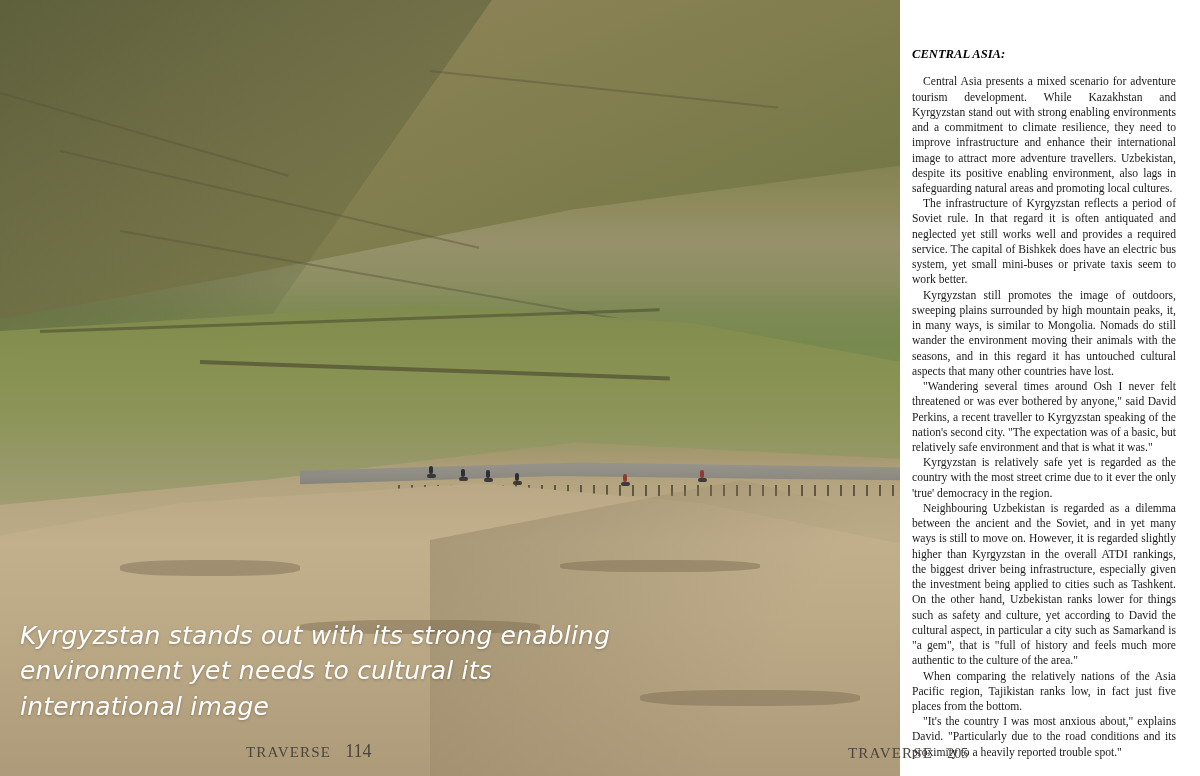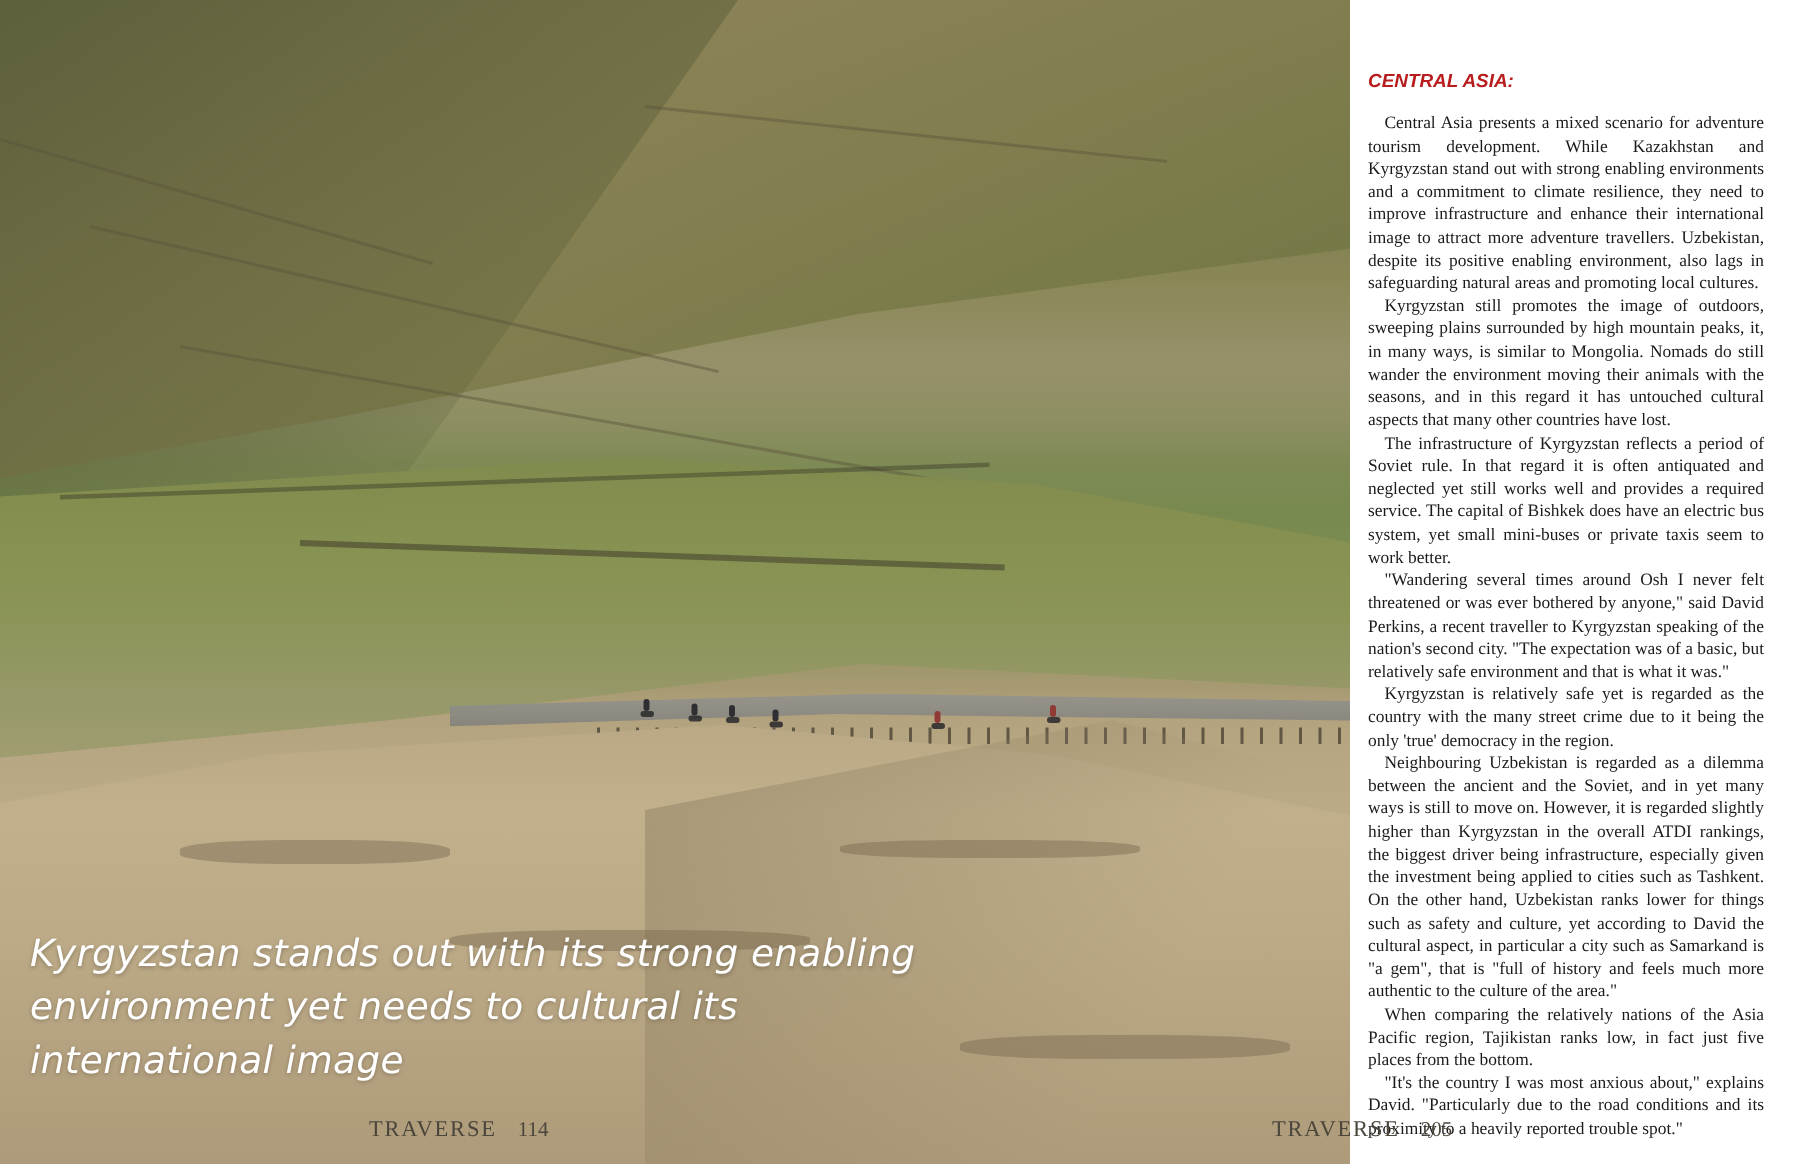--- a/index.html
+++ b/index.html
@@ -138,36 +138,36 @@
   }
 
   .folio-left {
     position: absolute;
     left: 246px; bottom: 14px;
     display: flex; align-items: baseline; gap: 14px;
     color: #4b463c;
     font-family: "Liberation Serif", serif;
   }
   .folio-left .brand { font-size: 15px; letter-spacing: 1.2px; }
-  .folio-left .num { font-size: 14px; margin-top: 36px; }
+  .folio-left .num { font-size: 18px; margin-top: 36px; }
 
   
   .page-right {
     position: relative;
     width: 300px; height: 776px;
     background: #ffffff;
     padding: 46px 24px 0 12px;
   }
   .headline {
-    font-family: Liberation Sans, sans-serif;
+    font-family: Liberation Serif, serif;
     font-weight: bold;
     font-style: italic;
     font-size: 12.6px;
     line-height: 1.3;
-    color: #b91c1c;
+    color: #000000;
     margin-bottom: 12px;
   }
   .body-col {
     font-family: "Liberation Serif", serif;
     font-size: 11.6px;
     line-height: 1.315;
     color: #1a1a1a;
     text-align: justify;
     hyphens: auto;
   }
@@ -289,24 +289,24 @@
       <span class="num">114</span>
     </div>
   </div>
 
   <div class="page-right">
     <div class="headline">
       <div>CENTRAL ASIA:</div>
     </div>
     <div class="body-col">
       <p>Central Asia presents a mixed scenario for adventure tourism development. While Kazakhstan and Kyrgyzstan stand out with strong enabling environments and a commitment to climate resilience, they need to improve infrastructure and enhance their international image to attract more adventure travellers. Uzbekistan, despite its positive enabling environment, also lags in safeguarding natural areas and promoting local cultures.</p>
+      <p>The infrastructure of Kyrgyzstan reflects a period of Soviet rule.  In that regard it is often antiquated and neglected yet still works well and provides a required service.  The capital of Bishkek does have an electric bus system, yet small mini-buses or private taxis seem to work better.</p>
       <p>Kyrgyzstan still promotes the image of outdoors, sweeping plains surrounded by high mountain peaks, it, in many ways, is similar to Mongolia.  Nomads do still wander the environment moving their animals with the seasons, and in this regard it has untouched cultural aspects that many other countries have lost.</p>
-      <p>The infrastructure of Kyrgyzstan reflects a period of Soviet rule.  In that regard it is often antiquated and neglected yet still works well and provides a required service.  The capital of Bishkek does have an electric bus system, yet small mini-buses or private taxis seem to work better.</p>
       <p>"Wandering several times around Osh I never felt threatened or was ever bothered by anyone," said David Perkins, a recent traveller to Kyrgyzstan speaking of the nation's second city.  "The expectation was of a basic, but relatively safe environment and that is what it was."</p>
-      <p>Kyrgyzstan is relatively safe yet is regarded as the country with the many street crime due to it being the only 'true' democracy in the region.</p>
+      <p>Kyrgyzstan is relatively safe yet is regarded as the country with the most street crime due to it ever the only 'true' democracy in the region.</p>
       <p>Neighbouring Uzbekistan is regarded as a dilemma between the ancient and the Soviet, and in yet many ways is still to move on.  However, it is regarded slightly higher than Kyrgyzstan in the overall ATDI rankings, the biggest driver being infrastructure, especially given the investment being applied to cities such as Tashkent.  On the other hand, Uzbekistan ranks lower for things such as safety and culture, yet according to David the cultural aspect, in particular a city such as Samarkand is "a gem", that is "full of history and feels much more authentic to the culture of the area."</p>
       <p>When comparing the relatively nations of the Asia Pacific region, Tajikistan ranks low, in fact just five places from the bottom.</p>
       <p>"It's the country I was most anxious about," explains David.  "Particularly due to the road conditions and its proximity to a heavily reported trouble spot."</p>
 
     </div>
   </div>
 
   <div class="folio-right">
     <span class="brand">TRAVERSE</span>
     <span class="num">205</span>

